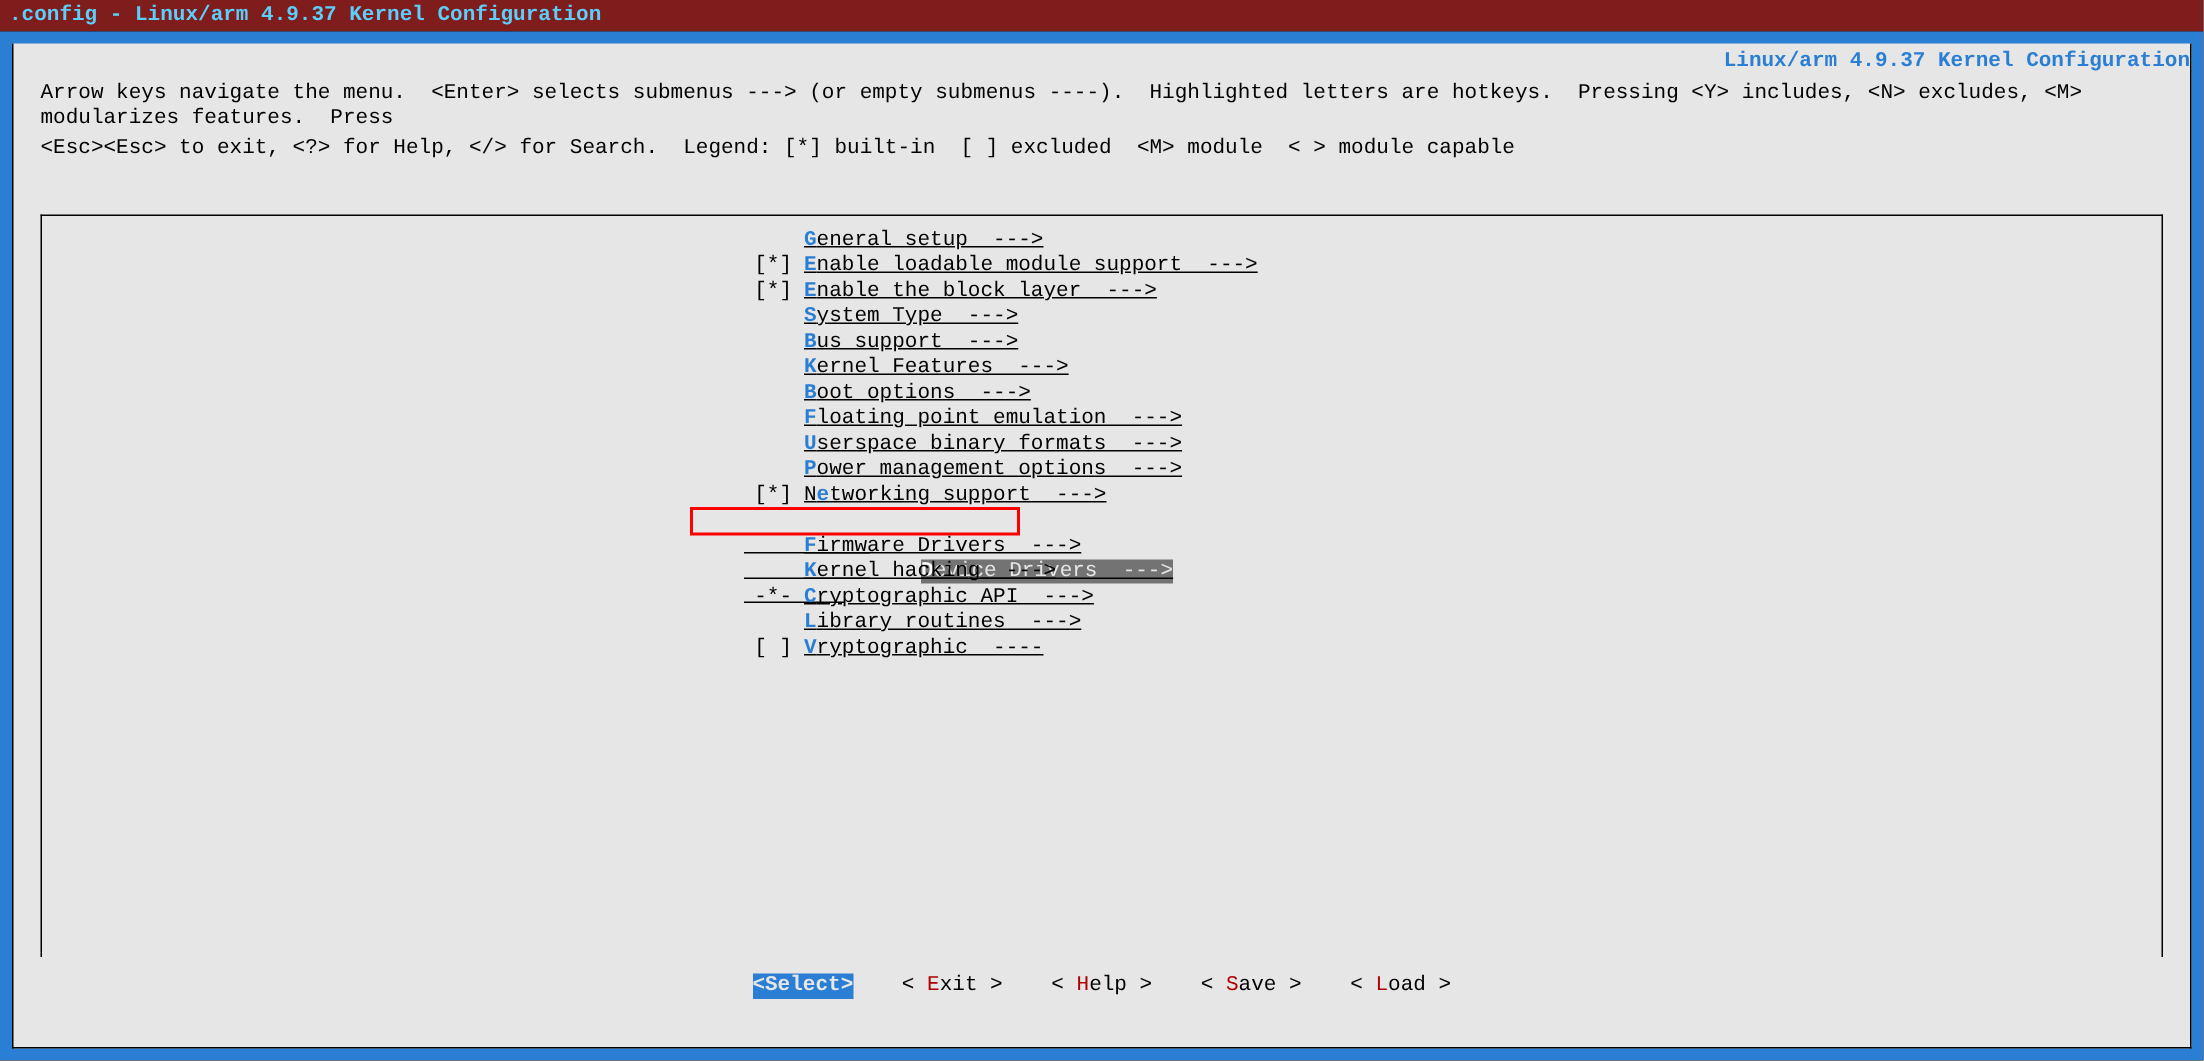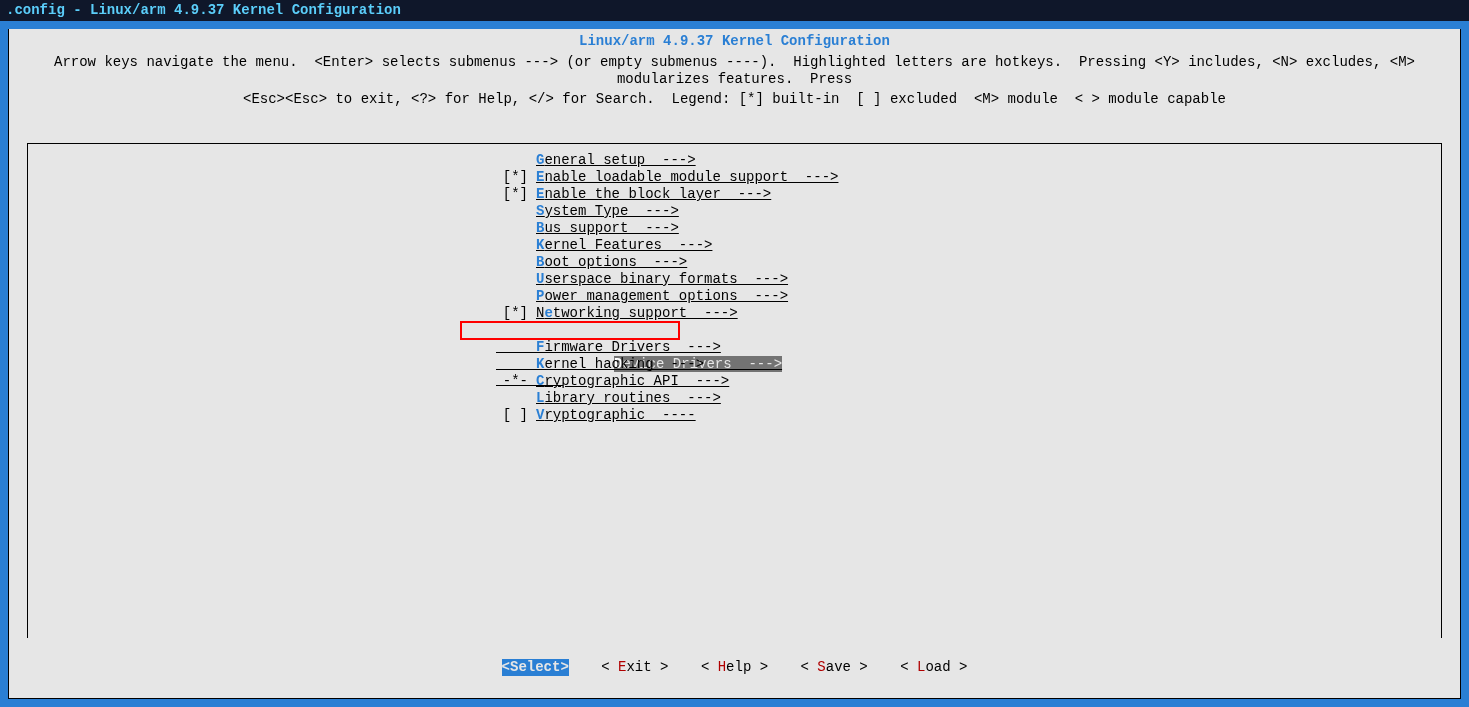--- a/index.html
+++ b/index.html
@@ -9,49 +9,48 @@
     background: #000;
     font-family: "Courier New", monospace;
     font-size: 14px;
     line-height: 1.2;
     color: #000;
     width: 1469px;
     height: 707px;
     overflow: hidden;
   }
   .titlebar {
-    background: #0f172a;
+    background: #7f1d1d;
     color: #5bcefa;
     padding: 2px 6px;
     height: 21px;
     font-weight: bold;
   }
   .outer-blue {
     background: #2a7fd4;
     padding: 8px;
     height: 686px;
   }
   .dialog {
     background: #e6e6e6;
     height: 100%;
     position: relative;
     border: 1px solid #000;
     border-top: none;
   }
   .dialog-title {
-    text-align: center;
+    text-align: right;
     color: #2a7fd4;
     font-weight: bold;
     padding-top: 4px;
   }
   .help-text {
     padding: 4px 18px 0 18px;
     color: #000;
     white-space: pre-wrap;
-    text-align: center;
   }
   .menu-box {
     position: absolute;
     top: 114px;
     left: 18px;
     right: 18px;
     bottom: 60px;
     border: 1px solid #000;
     border-bottom: none;
   }
@@ -89,21 +88,21 @@
   }
   .buttons {
     position: absolute;
     bottom: 18px;
     left: 0;
     right: 0;
     text-align: center;
   }
   .btn {
     display: inline-block;
-    margin: 4px 12px;
+    margin: 14px 12px;
   }
   .btn-sel {
     background: #2a7fd4;
     color: #e6e6e6;
     font-weight: bold;
   }
   .btn .hotk { color: #b00000; }
 </style>
 </head>
 <body>
@@ -127,20 +126,21 @@
 
         <div class="menu-row"><span class="prefix"></span><span class="sp"></span><span class="hot">S</span><span>ystem Type  ---&gt;</span></div>
 
         <div class="menu-row"><span class="prefix"></span><span class="sp"></span><span class="hot">B</span><span>us support  ---&gt;</span></div>
 
         <div class="menu-row"><span class="prefix"></span><span class="sp"></span><span class="hot">K</span><span>ernel Features  ---&gt;</span></div>
 
         <div class="menu-row"><span class="prefix"></span><span class="sp"></span><span class="hot">B</span><span>oot options  ---&gt;</span></div>
 
 
+        <div class="menu-row"><span class="prefix"></span><span class="sp"></span><span class="hot">F</span><span>loating point emulation  ---&gt;</span></div>
 
         <div class="menu-row"><span class="prefix"></span><span class="sp"></span><span class="hot">U</span><span>serspace binary formats  ---&gt;</span></div>
 
         <div class="menu-row"><span class="prefix"></span><span class="sp"></span><span class="hot">P</span><span>ower management options  ---&gt;</span></div>
 
         <div class="menu-row"><span class="prefix">[*]</span><span class="sp"></span><span>N</span><span class="hot">e</span><span>tworking support  ---&gt;</span></div>
 
         <div class="menu-row" style="position:relative;">
           <div class="red-box"></div>
           <span class="prefix"></span><span class="sp selected-bg" style="margin-left:-6px;padding-left:6px;"></span><span class="selected-bg"><span class="hot">D</span><span>evice Drivers  ---&gt;</span></span>

